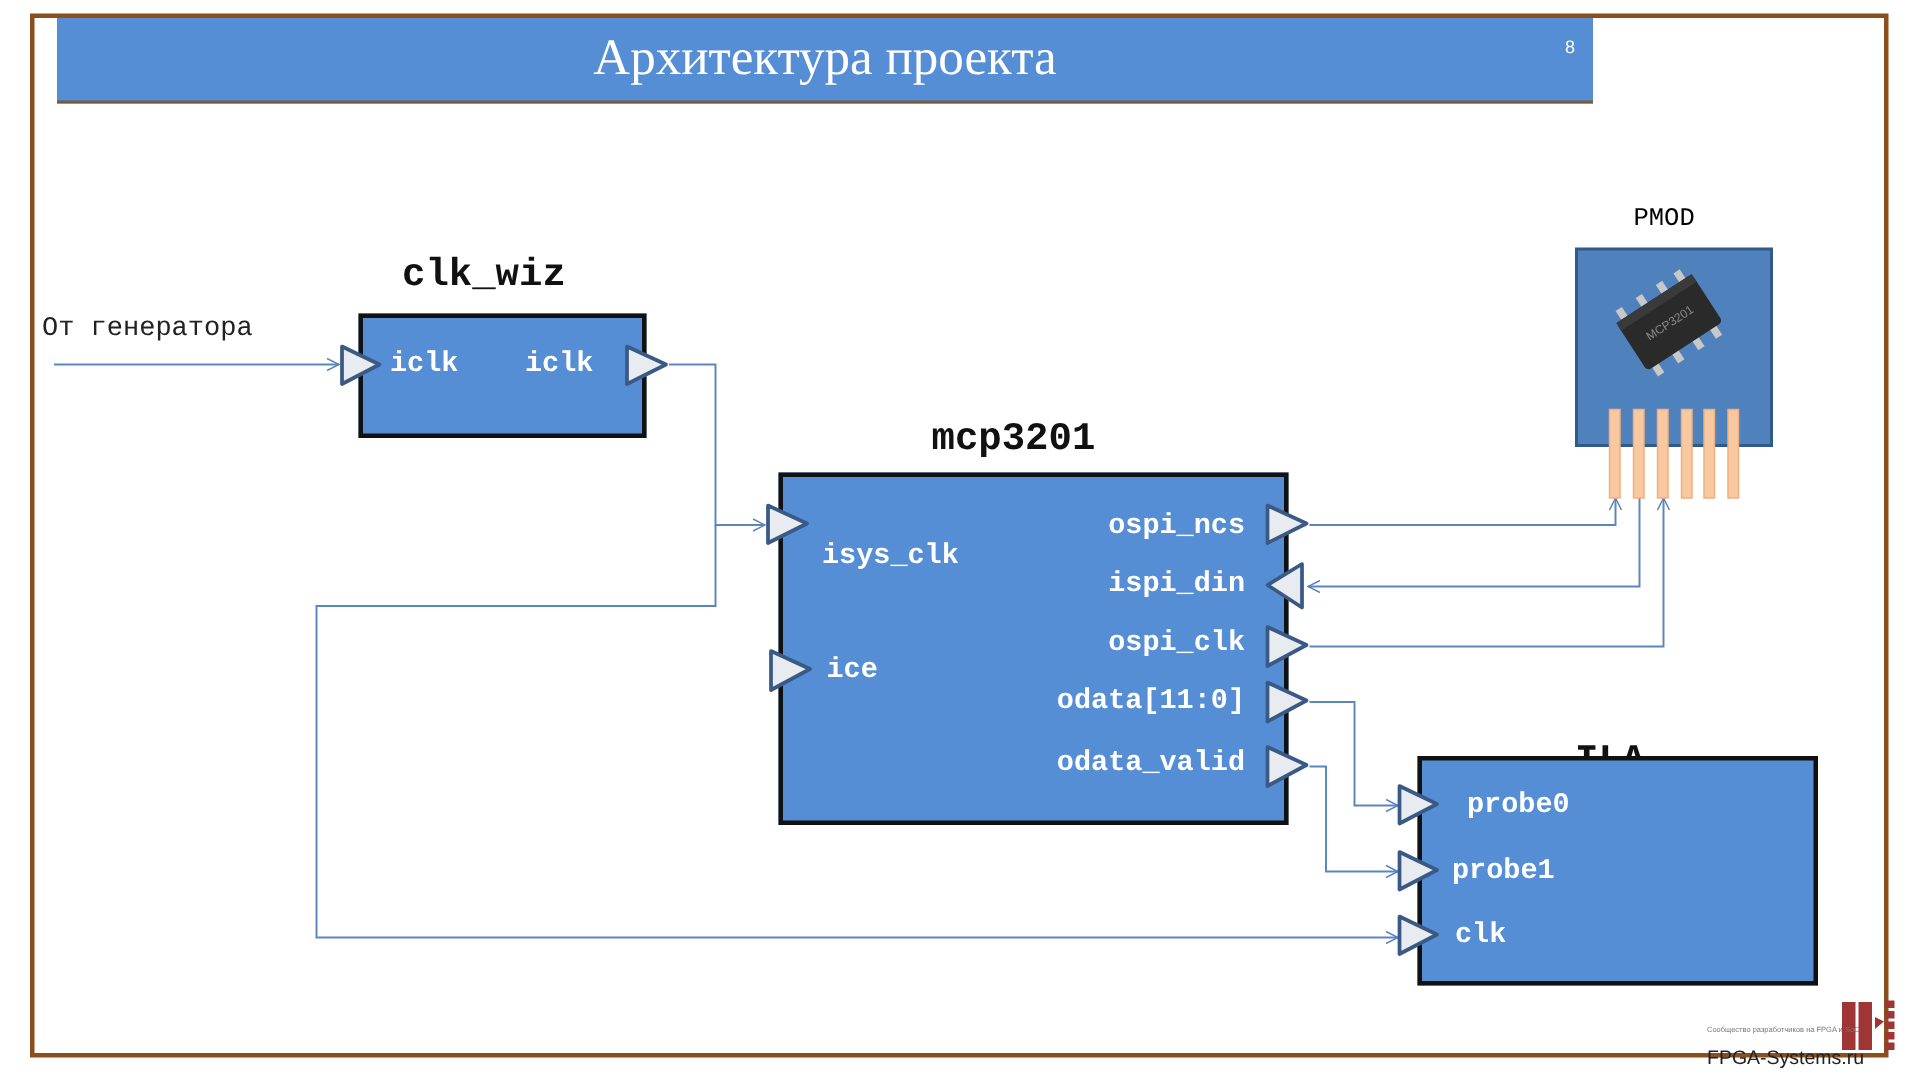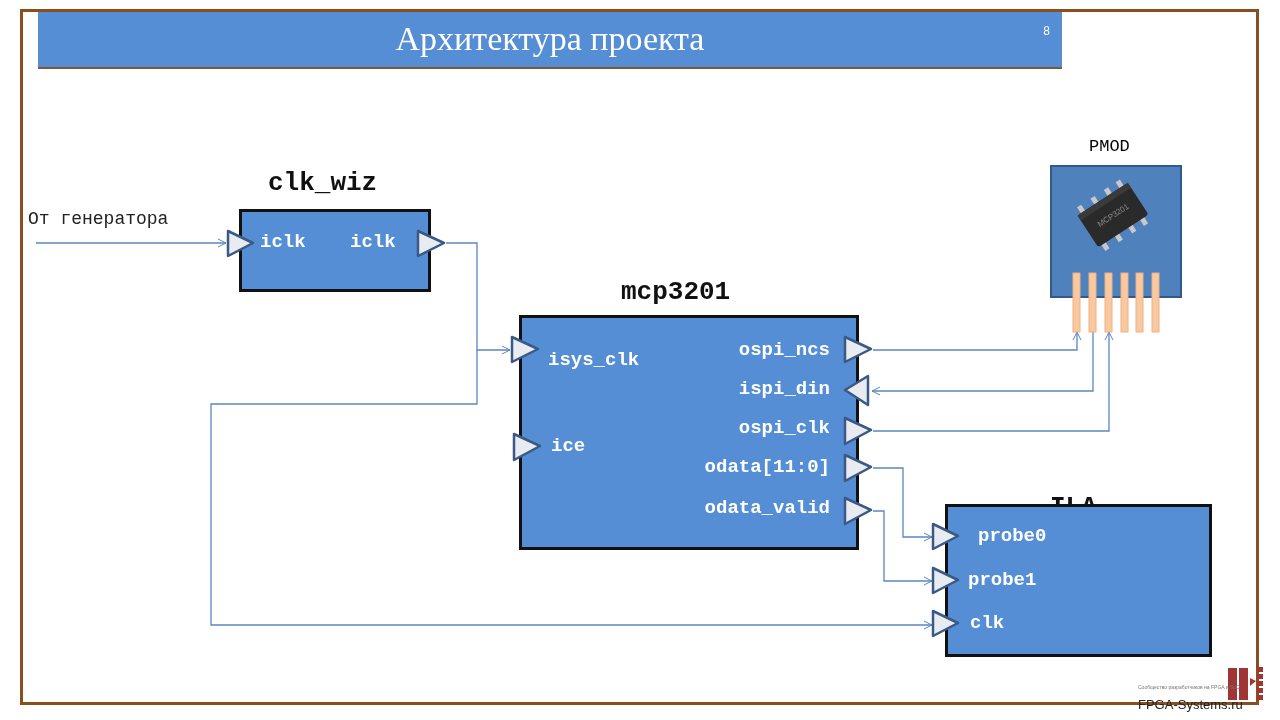--- a/index.html
+++ b/index.html
@@ -46,21 +46,21 @@
 
 <div class="plain-label" style="left:28px; top:209px;">От генератора</div>
 
 <div class="block-title" style="left:268px; top:168px;">clk_wiz</div>
 <div class="block" style="left:239px; top:209px; width:192px; height:83px;"></div>
 <div class="port-label" style="left:260px; top:231px;">iclk</div>
 <div class="port-label" style="left:350px; top:231px;">iclk</div>
 
 <div class="block-title" style="left:621px; top:277px;">mcp3201</div>
 <div class="block" style="left:519px; top:315px; width:340px; height:235px;"></div>
-<div class="port-label" style="left:548px; top:349px;text-align:right;">isys_clk</div>
+<div class="port-label" style="left:548px; top:359px;text-align:right;">isys_clk</div>
 <div class="port-label" style="left:551px; top:435px;">ice</div>
 <div class="port-label" style="right:450px; top:339px;margin-left:12px;">ospi_ncs</div>
 <div class="port-label" style="right:450px; top:378px;">ispi_din</div>
 <div class="port-label" style="right:450px; top:417px;">ospi_clk</div>
 <div class="port-label" style="right:450px; top:456px;margin-left:28px;">odata[11:0]</div>
 <div class="port-label" style="right:450px; top:497px;">odata_valid</div>
 
 <div class="block-title" style="left:1050px; top:492px;">ILA</div>
 <div class="block" style="left:945px; top:504px; width:267px; height:153px;"></div>
 <div class="port-label" style="left:978px; top:525px;">probe0</div>

